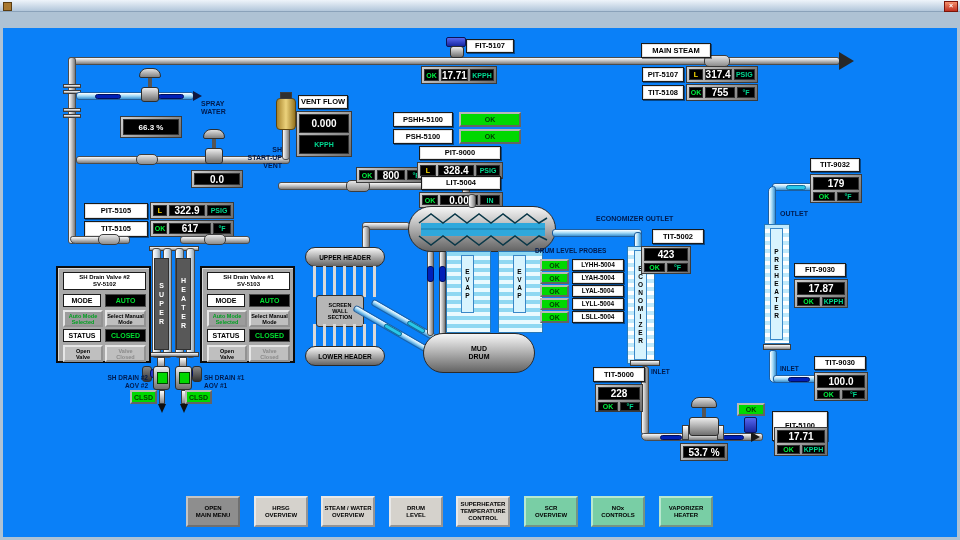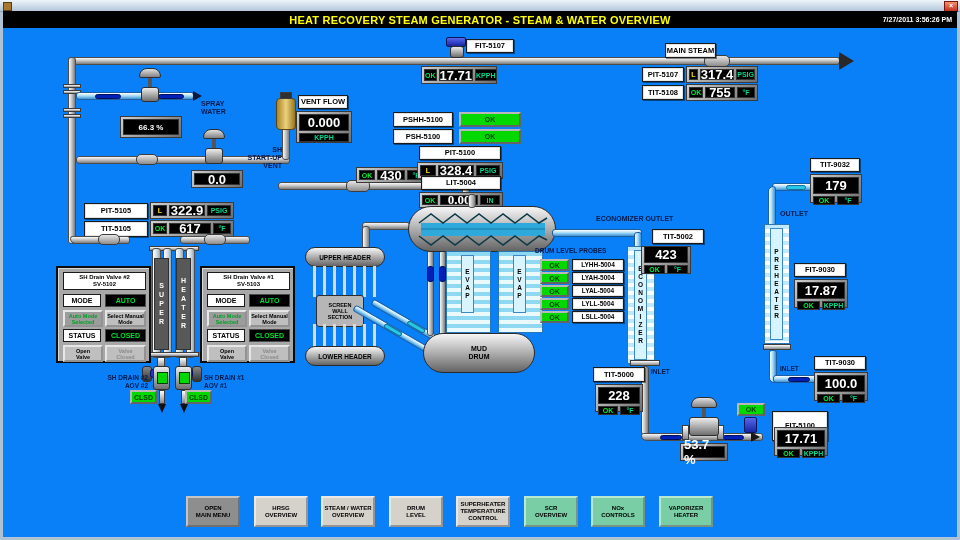--- a/index.html
+++ b/index.html
@@ -22,21 +22,21 @@
        color:#000;font-weight:bold;font-size:7.5px;display:flex;flex-direction:column;align-items:center;justify-content:center;text-align:center;box-sizing:border-box;line-height:8px;}
 
   .bez{position:absolute;background:linear-gradient(135deg,#d0d0d0,#6e6e6e);border:1px solid #3a3a3a;
        display:flex;gap:2px;padding:2px;box-sizing:border-box;}
   .bez2{position:absolute;background:linear-gradient(135deg,#d0d0d0,#6e6e6e);border:1px solid #3a3a3a;
         display:flex;flex-direction:column;gap:2px;padding:2px;box-sizing:border-box;}
   .cellrow{display:flex;gap:2px;flex:1;}
   .cell{background:#000;display:flex;align-items:center;justify-content:center;font-weight:bold;font-size:7px;box-sizing:border-box;border:1px solid #333;}
   .c-ok{color:#00f040;}
   .c-al{color:#ffe000;}
-  .c-val{color:#fff;font-size:13px;}
+  .c-val{color:#fff;font-size:10px;}
   .c-un{color:#00d890;}
 
   .gval{position:absolute;background:#00d800;border:2px outset #b8b8b8;color:#003c00;font-weight:bold;font-size:7px;
         display:flex;align-items:center;justify-content:center;box-sizing:border-box;}
 
   .pipe-h{position:absolute;height:8px;background:linear-gradient(#fafafa,#c6c6c6 45%,#7c7c7c);border:1px solid #4c4c4c;border-radius:3px;box-sizing:border-box;}
   .pipe-v{position:absolute;width:8px;background:linear-gradient(90deg,#fafafa,#c6c6c6 45%,#7c7c7c);border:1px solid #4c4c4c;border-radius:3px;box-sizing:border-box;}
   .wpipe-h{position:absolute;height:8px;background:linear-gradient(#ffffff,#a9ddf9 45%,#3a92d2);border:1px solid #1f5e9e;border-radius:3px;box-sizing:border-box;}
   .wpipe-v{position:absolute;width:8px;background:linear-gradient(90deg,#ffffff,#a9ddf9 45%,#3a92d2);border:1px solid #1f5e9e;border-radius:3px;box-sizing:border-box;}
   .slant{position:absolute;height:7px;background:linear-gradient(#ffffff,#a9ddf9 45%,#3a92d2);border:1px solid #1f5e9e;border-radius:3px;transform-origin:0 50%;box-sizing:border-box;}
@@ -84,24 +84,20 @@
 </style>
 </head>
 <body>
 
 <div class="win">
 
   <div class="titlebar">
     <div class="appicon"></div>
   </div>
   <div class="closebtn">×</div>
-  <div class="banner">
-    <div class="banner-title">HEAT RECOVERY STEAM GENERATOR - STEAM &amp; WATER OVERVIEW</div>
-    <div class="banner-time">7/27/2011 3:56:26 PM</div>
-  </div>
   <div class="canvas"></div>
 
   <div class="pipe-h" style="left:68px;top:57px;width:772px;"></div>
   <div class="tri-r" style="left:839px;top:52px;"></div>
   <div class="cap" style="left:704px;top:55px;width:26px;height:12px;"></div>
   <div class="pipe-v" style="left:68px;top:57px;height:187px;"></div>
   <div class="flange" style="left:63px;top:84px;width:18px;height:4px;"></div>
   <div class="flange" style="left:63px;top:90px;width:18px;height:4px;"></div>
   <div class="flange" style="left:63px;top:108px;width:18px;height:4px;"></div>
   <div class="flange" style="left:63px;top:114px;width:18px;height:4px;"></div>
@@ -127,75 +123,75 @@
   <div class="bez" style="left:191px;top:170px;width:52px;height:18px;">
     <div class="cell c-val" style="flex:1;">0.0</div>
   </div>
   <div class="lbl" style="left:240px;top:146px;width:42px;text-align:right;">SH
 START-UP
 VENT</div>
   <div class="pipe-v" style="left:282px;top:126px;height:34px;"></div>
   <div class="silencer" style="left:276px;top:98px;width:20px;height:32px;"></div>
   <div class="flange" style="left:280px;top:92px;width:12px;height:7px;background:#303030;"></div>
   <div class="tag" style="left:298px;top:95px;width:50px;height:14px;">VENT FLOW</div>
-  <div class="bez2" style="left:296px;top:111px;width:56px;height:32px;">
+  <div class="bez2" style="left:296px;top:111px;width:56px;height:46px;">
     <div class="cellrow">
         <div class="cell c-val" style="flex:1;">0.000</div>
       </div>
     <div class="cellrow">
         <div class="cell c-un" style="flex:1;">KPPH</div>
       </div>
   </div>
 
   <div class="pipe-h" style="left:278px;top:182px;width:192px;"></div>
   <div class="cap" style="left:346px;top:180px;width:24px;height:12px;"></div>
   <div class="pipe-v" style="left:462px;top:184px;height:26px;"></div>
   <div class="bez" style="left:356px;top:167px;width:72px;height:16px;">
     <div class="cell c-ok" style="width:16px;">OK</div>
-    <div class="cell c-val" style="flex:1;">430</div>
+    <div class="cell c-val" style="flex:1;">800</div>
     <div class="cell c-un" style="width:18px;">°F</div>
   </div>
 
   <div class="xmtr" style="left:446px;top:37px;width:20px;height:10px;"></div>
   <div class="valvebody" style="left:450px;top:46px;width:14px;height:12px;"></div>
   <div class="tag" style="left:466px;top:39px;width:48px;height:14px;">FIT-5107</div>
   <div class="bez" style="left:421px;top:66px;width:76px;height:18px;">
     <div class="cell c-ok" style="width:16px;">OK</div>
     <div class="cell c-val" style="flex:1;">17.71</div>
     <div class="cell c-un" style="width:26px;">KPPH</div>
   </div>
 
-  <div class="tag" style="left:641px;top:43px;width:51px;height:15px;margin-left:24px;">MAIN STEAM</div>
+  <div class="tag" style="left:641px;top:43px;width:70px;height:15px;">MAIN STEAM</div>
   <div class="tag" style="left:642px;top:67px;width:42px;height:15px;">PIT-5107</div>
   <div class="bez" style="left:686px;top:66px;width:72px;height:17px;">
     <div class="cell c-al" style="width:14px;">L</div>
     <div class="cell c-val" style="flex:1;">317.4</div>
     <div class="cell c-un" style="width:22px;">PSIG</div>
   </div>
   <div class="tag" style="left:642px;top:85px;width:42px;height:15px;">TIT-5108</div>
   <div class="bez" style="left:686px;top:84px;width:72px;height:17px;">
     <div class="cell c-ok" style="width:14px;">OK</div>
     <div class="cell c-val" style="flex:1;">755</div>
     <div class="cell c-un" style="width:18px;">°F</div>
   </div>
 
   <div class="tag" style="left:393px;top:112px;width:60px;height:15px;">PSHH-5100</div>
   <div class="gval" style="left:459px;top:112px;width:62px;height:15px;">OK</div>
   <div class="tag" style="left:393px;top:129px;width:60px;height:15px;">PSH-5100</div>
   <div class="gval" style="left:459px;top:129px;width:62px;height:15px;">OK</div>
-  <div class="tag" style="left:419px;top:146px;width:82px;height:14px;">PIT-5100</div>
+  <div class="tag" style="left:419px;top:146px;width:82px;height:14px;">PIT-9000</div>
   <div class="bez" style="left:417px;top:162px;width:86px;height:17px;">
     <div class="cell c-al" style="width:16px;">L</div>
     <div class="cell c-val" style="flex:1;">328.4</div>
     <div class="cell c-un" style="width:24px;">PSIG</div>
   </div>
   <div class="tag" style="left:421px;top:176px;width:80px;height:14px;">LIT-5004</div>
   <div class="bez" style="left:419px;top:192px;width:84px;height:16px;">
     <div class="cell c-ok" style="width:16px;">OK</div>
-    <div class="cell c-val" style="flex:1;font-family:Liberation Serif, serif;">0.00</div>
+    <div class="cell c-val" style="flex:1;">0.00</div>
     <div class="cell c-un" style="width:20px;">IN</div>
   </div>
 
   <div class="tag" style="left:84px;top:203px;width:64px;height:16px;">PIT-5105</div>
   <div class="bez" style="left:150px;top:202px;width:84px;height:17px;">
     <div class="cell c-al" style="width:14px;">L</div>
     <div class="cell c-val" style="flex:1;">322.9</div>
     <div class="cell c-un" style="width:24px;">PSIG</div>
   </div>
   <div class="tag" style="left:84px;top:221px;width:64px;height:16px;">TIT-5105</div>

